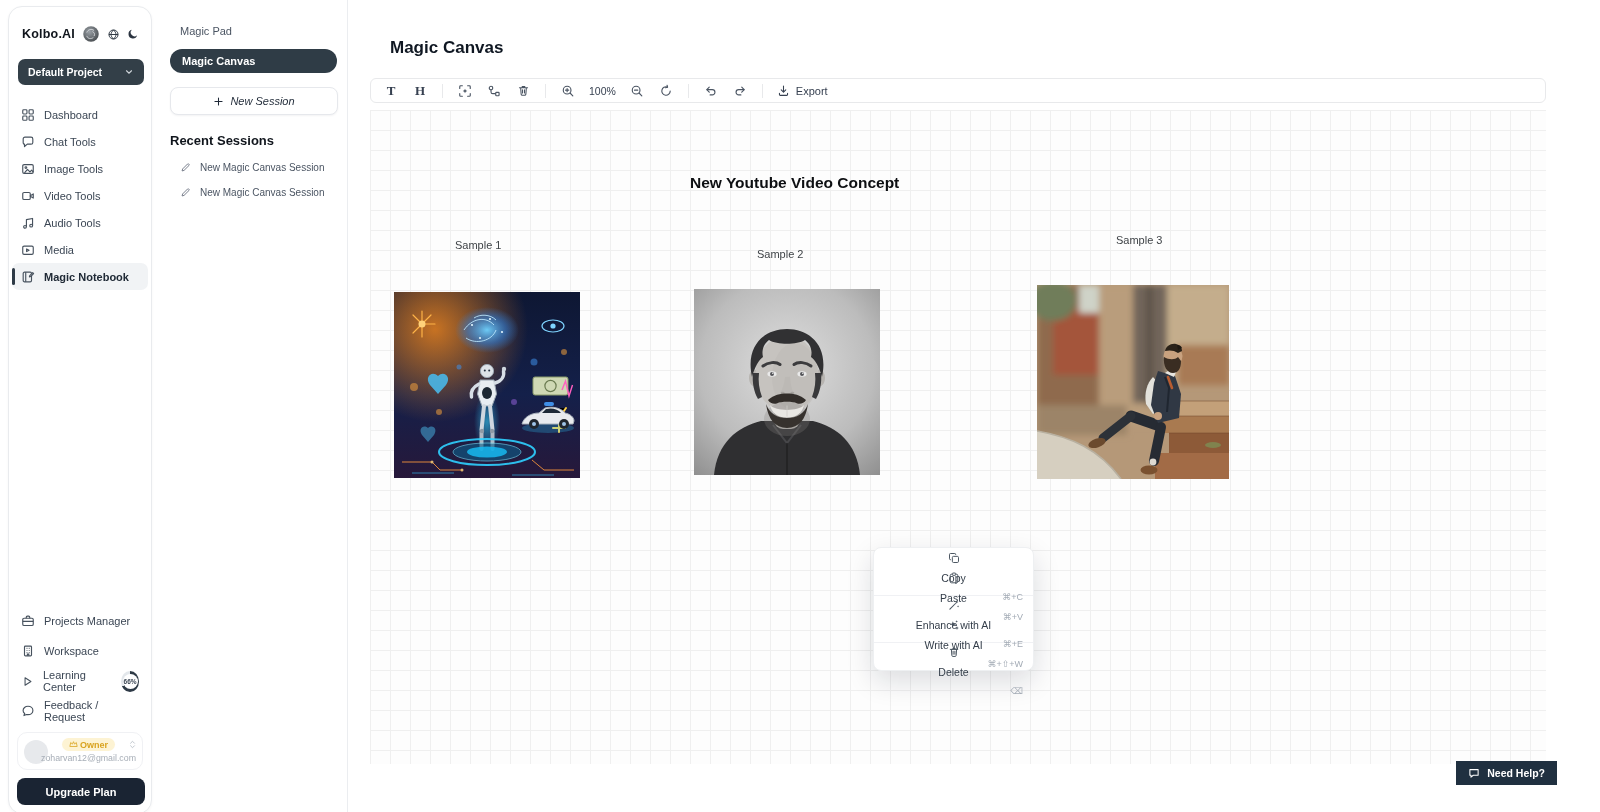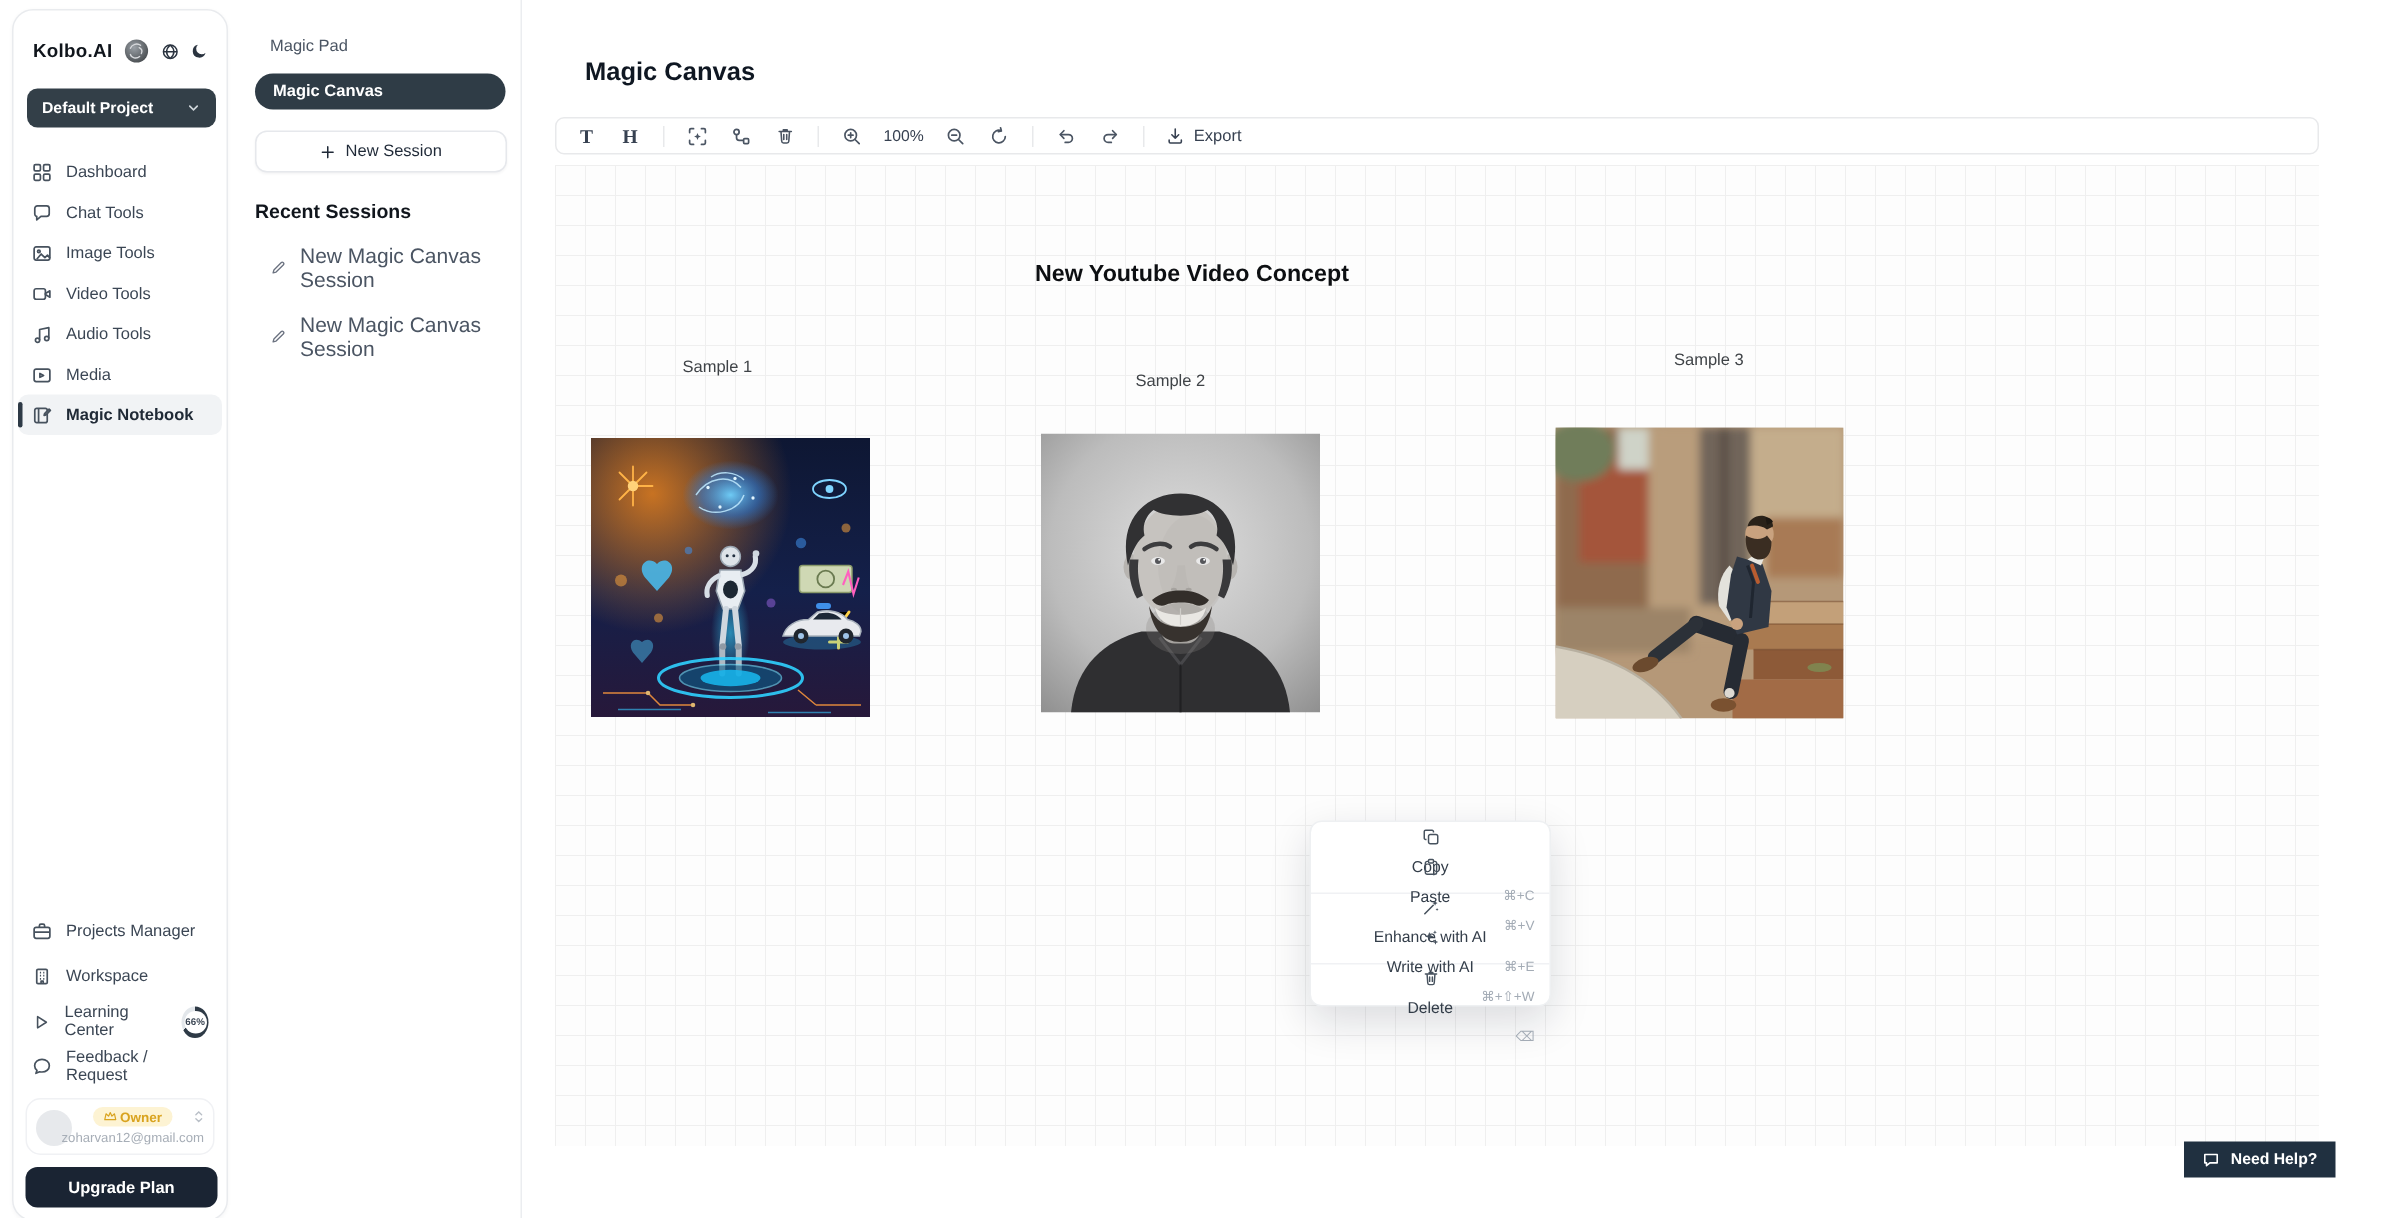--- a/index.html
+++ b/index.html
@@ -83,26 +83,26 @@
   .canvas-pill {
     margin:9px 10px 0 14px; height:24px; background:#2f3c46; border-radius:12px;
     color:#fff; font-size:11px; font-weight:bold; display:flex; align-items:center;
     padding:0 12px; cursor:pointer;
   }
   .new-session-btn {
     margin:14px 10px 0 14px; height:28px; width:168px;
     background:#fff; border:1px solid #e6e8ec; border-radius:8px;
     box-shadow:0 1px 2px rgba(16,24,40,.05);
     display:flex; align-items:center; justify-content:center; gap:6px;
-    font-family:inherit; font-size:11px; color:#1f2937; cursor:pointer;
+    font-family:inherit; font-size:11px; color:#1f2937; cursor:pointer;font-style:italic;
   }
   .recent-title { margin:18px 14px 0 14px; font-size:13px; font-weight:bold; color:#10151c; }
   .session-item {
     margin-top:14px; padding:0 14px 0 24px; display:flex; align-items:center; gap:9px;
-    font-size:14px; color:#4b5563; cursor:pointer;
+    font-size:10px; color:#4b5563; cursor:pointer;
   }
   .session-item .ic { color:#6b7280; }
 
   
   .page-title { position:absolute; left:390px; top:38px; font-size:17px; font-weight:bold; color:#0f1722; }
   .toolbar {
     position:absolute; left:370px; top:78px; right:54px; height:25px;
     background:#fff; border:1px solid #e8e9eb; border-radius:6px;
     display:flex; align-items:center; padding:0 12px; gap:13px; color:#4b5563;
   }

